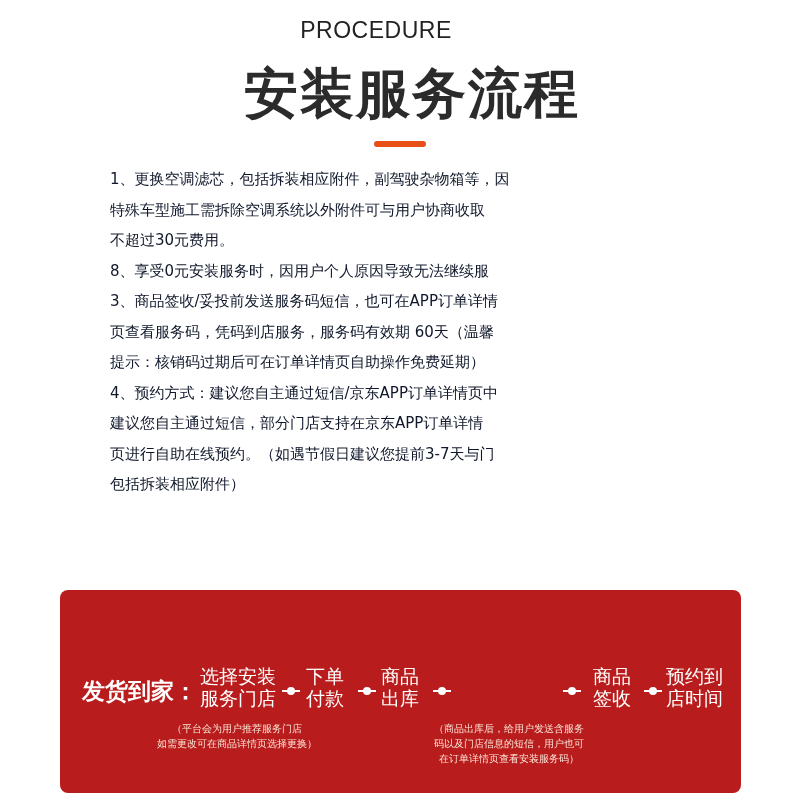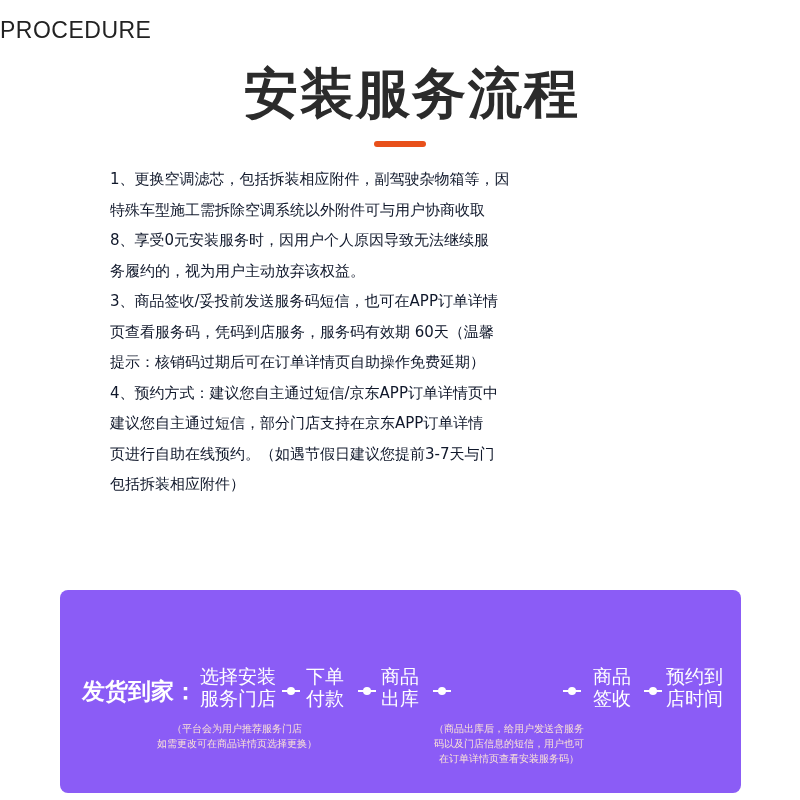--- a/index.html
+++ b/index.html
@@ -1,18 +1,18 @@
 <!DOCTYPE html>
 <html><head>
 <meta charset="utf-8">
 <style>
   html, body { margin:0; padding:0; background:#ffffff; }
   body { width:800px; height:800px; position:relative; overflow:hidden;
          font-family:"DejaVu Sans","Liberation Sans",sans-serif; color:#222; }
-  .eyebrow { position:absolute; top:17px; left:0; width:752px; 
+  .eyebrow { position:absolute; top:17px; left:0; width:752px; text-align:center;
              font-family:"Liberation Sans","DejaVu Sans",sans-serif; font-size:23px;
              letter-spacing:0.5px; color:#222; }
   .title { position:absolute; top:58px; left:12px; width:800px; text-align:center;
            font-size:54px; font-weight:bold; color:#2b2b2b; letter-spacing:2px; }
   .accent-bar { position:absolute; top:141px; left:374px; width:52px; height:6px;
                 border-radius:3px; }
   .steps { position:absolute; top:164px; left:110px; width:590px; margin:0; padding:0;
            list-style:none; font-size:15px; line-height:30.5px; color:#0f172a; }
   .steps li { margin:0; padding:0; }
   .flow-box { position:absolute; left:60px; top:590px; width:681px; height:203px;
@@ -33,39 +33,39 @@
 <body>
 
 <div class="eyebrow">PROCEDURE</div>
 <div class="title">安装服务流程</div>
 <div class="accent-bar" id="accent-bar" style="background: rgb(232, 80, 26);"></div>
 
 <ol class="steps">
   <li>
     <div>1、更换空调滤芯，包括拆装相应附件，副驾驶杂物箱等，因</div>
     <div>特殊车型施工需拆除空调系统以外附件可与用户协商收取</div>
+    <div>不超过30元费用。</div>
   </li>
   <li>
     <div>8、享受0元安装服务时，因用户个人原因导致无法继续服</div>
-    <div>务履约的，视为用户主动放弃该权益。</div>
   </li>
   <li>
     <div>3、商品签收/妥投前发送服务码短信，也可在APP订单详情</div>
     <div>页查看服务码，凭码到店服务，服务码有效期 60天（温馨</div>
     <div>提示：核销码过期后可在订单详情页自助操作免费延期）</div>
   </li>
   <li>
     <div>4、预约方式：建议您自主通过短信/京东APP订单详情页中</div>
     <div>建议您自主通过短信，部分门店支持在京东APP订单详情</div>
     <div>页进行自助在线预约。（如遇节假日建议您提前3-7天与门</div>
     <div>包括拆装相应附件）</div>
   </li>
 </ol>
 
-<div class="flow-box" id="flow-box" style="background: #8b5cf6;">
+<div class="flow-box" id="flow-box" style="background: #b91c1c;">
   <div class="flow-lead">发货到家：</div>
 
   <div class="flow-step" style="left:140px;">
     <span>选择安装</span>
     <span>服务门店</span>
   </div>
   <div class="connector" style="left:222px;"></div>
 
   <div class="flow-step" style="left:246px;">
     <span>下单</span>

